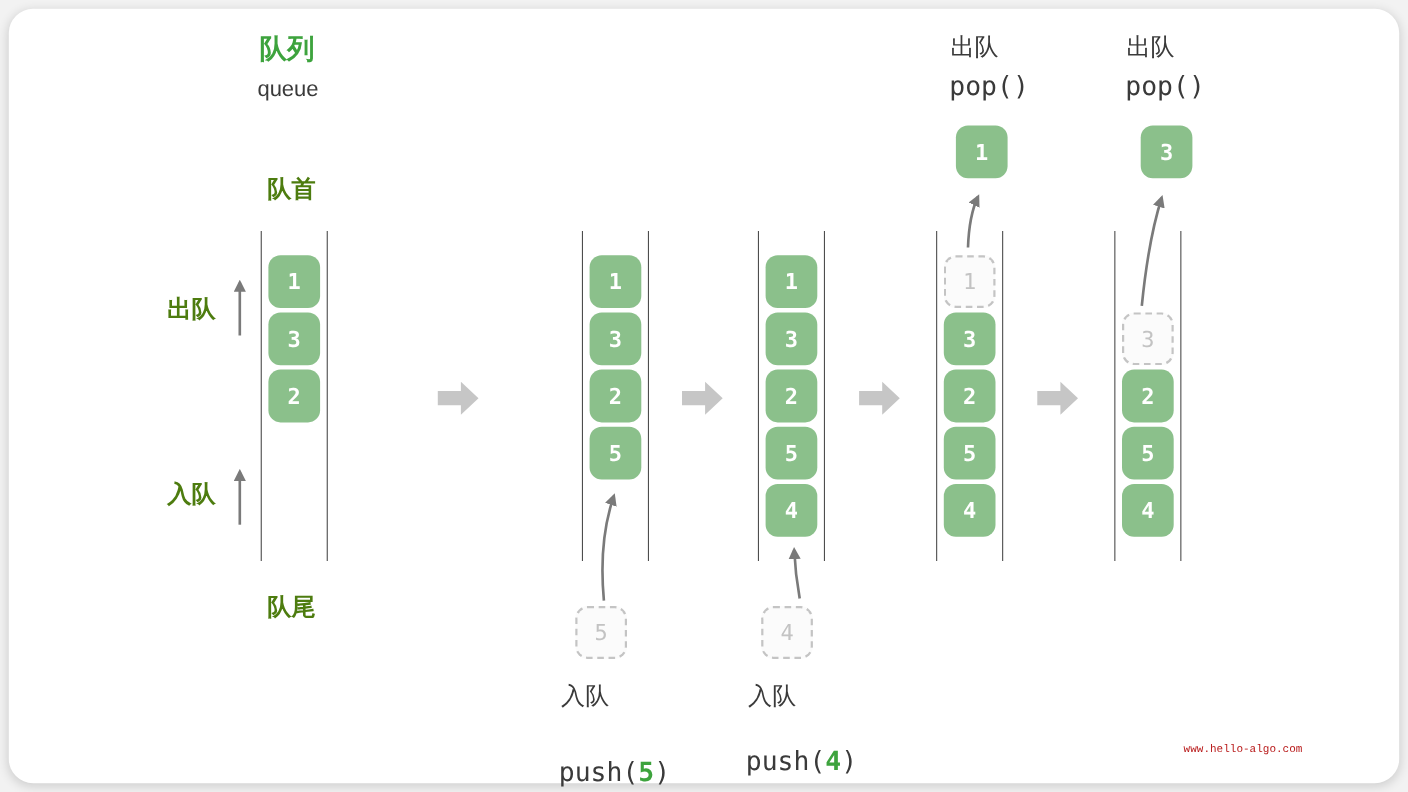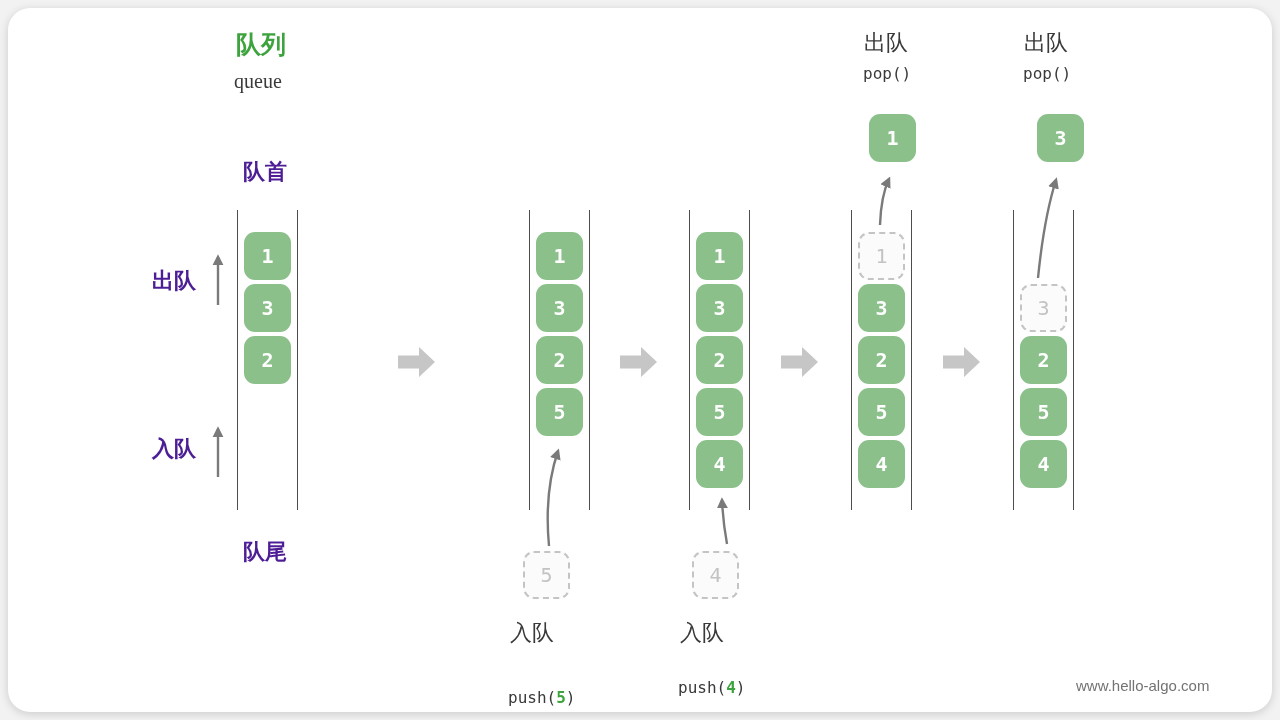--- a/index.html
+++ b/index.html
@@ -9,26 +9,26 @@
     font-family:"Liberation Sans", sans-serif;
   }
   .card{
     position:absolute;left:8px;top:8px;width:1264px;height:704px;
     background:#ffffff;border-radius:22px;
     box-shadow:0 2px 10px rgba(0,0,0,0.16);
   }
   .abs{position:absolute;}
   
   .title-zh{font-size:25px;font-weight:700;color:#3da33d;}
-  .title-en{font-size:20px;color:#3a3a3a;font-family:Liberation Serif, serif;}
-  .zh-bold{font-size:22px;font-weight:700;color:#4c1d95;}
+  .title-en{font-size:20px;color:#3a3a3a;font-family:Liberation Sans, sans-serif;}
+  .zh-bold{font-size:22px;font-weight:700;color:#4d7c0f;}
   .zh{font-size:22px;font-weight:400;color:#3a3a3a;}
-  .code{font-size:16px;color:#3a3a3a;font-family:"DejaVu Sans Mono", monospace;}
+  .code{font-size:24px;color:#3a3a3a;font-family:"DejaVu Sans Mono", monospace;}
   .code .arg{color:#3da33d;font-weight:700;}
-  .watermark{font-size:15px;color:#737373;font-family:Liberation Sans, sans-serif;}
+  .watermark{font-size:10px;color:#b91c1c;font-family:Liberation Mono, monospace;}
   
   .channel{
     position:absolute;top:210px;width:61px;height:300px;
     border-left:1.6px solid #4d4d4d;border-right:1.6px solid #4d4d4d;
     box-sizing:border-box;
   }
   
   .box{
     position:absolute;width:47px;height:48px;border-radius:11px;
     background:#8bc08b;color:#ffffff;

